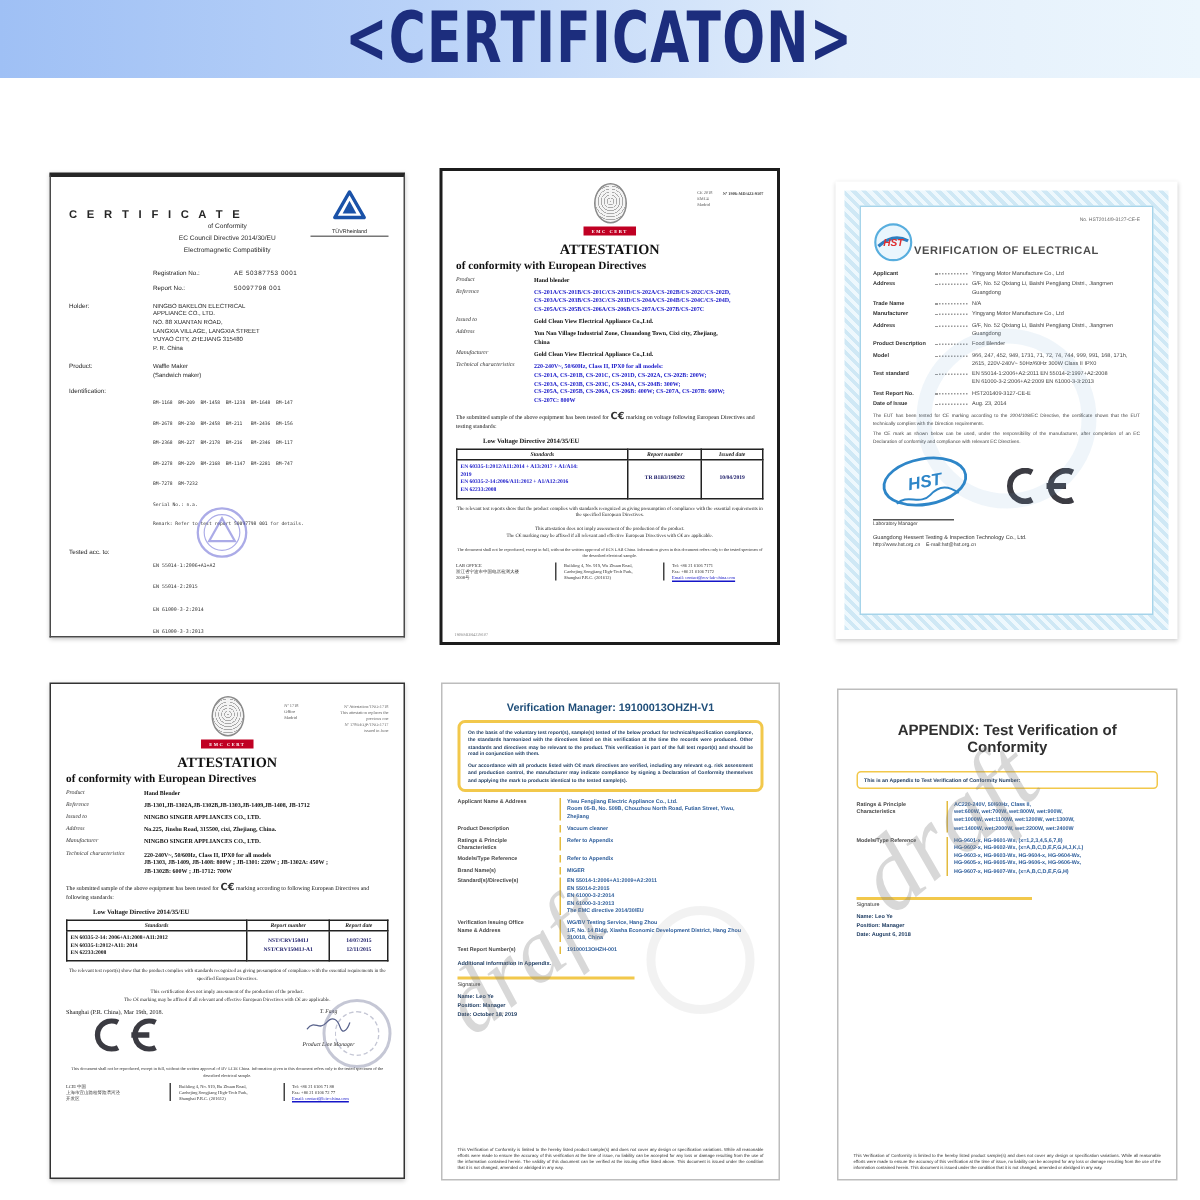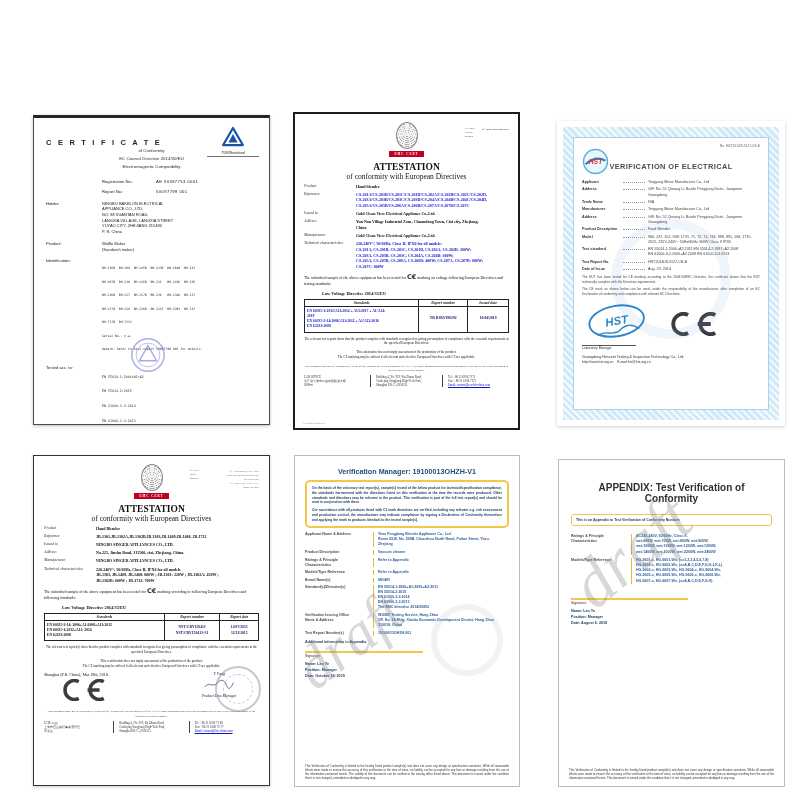--- a/index.html
+++ b/index.html
@@ -43,21 +43,21 @@
   .c4 { left:33px;  top:455px; width:237px; height:331px; border:1.5px solid #333; box-shadow:0 1px 3px rgba(0,0,0,.2); padding:8px 10px; }
   .att-top { position:relative; height:36px; }
   .att-emblem { position:absolute; left:50%; transform:translateX(-50%); top:0; width:22px; height:27px;
                 border:1px solid #8a8a8a; border-radius:50%;
                 background:repeating-radial-gradient(circle at 50% 45%, #a9a9a9 0 .4px, #f4f4f4 .6px 2px); }
   .att-banner { position:absolute; left:50%; transform:translateX(-50%); top:29px; background:#c00023; color:#fff;
                 font-size:3px; font-weight:700; letter-spacing:1px; padding:1px 6px; }
   .att-codes { position:absolute; right:34px; top:4px; font-size:2.9px; color:#555; line-height:1.4; text-align:left; }
   .att-coderight { position:absolute; right:0; top:6px; font-size:2.9px; color:#444; font-weight:700; text-align:right; line-height:1.35; }
   .att-title { text-align:center; font-weight:700; font-size:9.5px; margin-top:4px; color:#111; }
-  .att-subtitle { text-align:center; font-weight:400; font-size:7.5px; color:#111; }
+  .att-subtitle { font-weight:700; font-size:7.5px; color:#111; }
   .att-f { display:flex; margin-top:2.6px; }
   .att-f .fl { width:52px; font-style:italic; font-size:3.9px; color:#333; flex-shrink:0; }
   .att-f .fv { flex:1; font-weight:700; font-size:4px; color:#0d0d0d; line-height:1.4; }
   .att-f .fv.blue { color:#1515c8; }
   .att-intro { margin-top:4px; font-size:3.9px; color:#111; line-height:1.4; }
   .att-lvd { margin:3px 0 0 18px; font-weight:700; font-size:4.4px; color:#111; }
   .att-tbl { width:100%; border:1px solid #222; border-collapse:collapse; margin-top:3px; }
   .att-tbl th { border:1px solid #222; font-style:italic; font-weight:700; font-size:3.8px; padding:1px; color:#222; }
   .att-tbl td { border:1px solid #222; font-size:3.7px; padding:2px; vertical-align:middle; }
   .td-std { color:#1515c8; font-weight:700; line-height:1.4; }
@@ -131,20 +131,23 @@
   .f6 { display:flex; margin-top:3px; }
   .f6 .l { width:60px; font-size:3.6px; font-weight:700; color:#4a4a4a; line-height:1.35; flex-shrink:0; }
   .f6 .v { flex:1; font-size:3.6px; font-weight:700; color:#31609c; line-height:1.45;
            border-left:1px solid #e3bb3f; padding-left:4px; }
 </style>
 </head>
 <body>
 
 <div class="page">
 
+  <div class="hdr">
+    <div class="hdr-title">&lt;CERTIFICATON&gt;</div>
+  </div>
 
   <div class="cert c1">
     <div class="c1-logo">
       <span>
         <svg viewBox="0 0 36 32" width="24" height="21">
           <path d="M18 3 L33 29 L3 29 Z" fill="none" stroke="#1a52a8" stroke-width="3.4" stroke-linejoin="round"></path>
           <path d="M18 12 L25 25 L11 25 Z" fill="#1a52a8"></path>
         </svg>
       </span>
       <div class="c1-logo-cap">TÜVRheinland</div>

